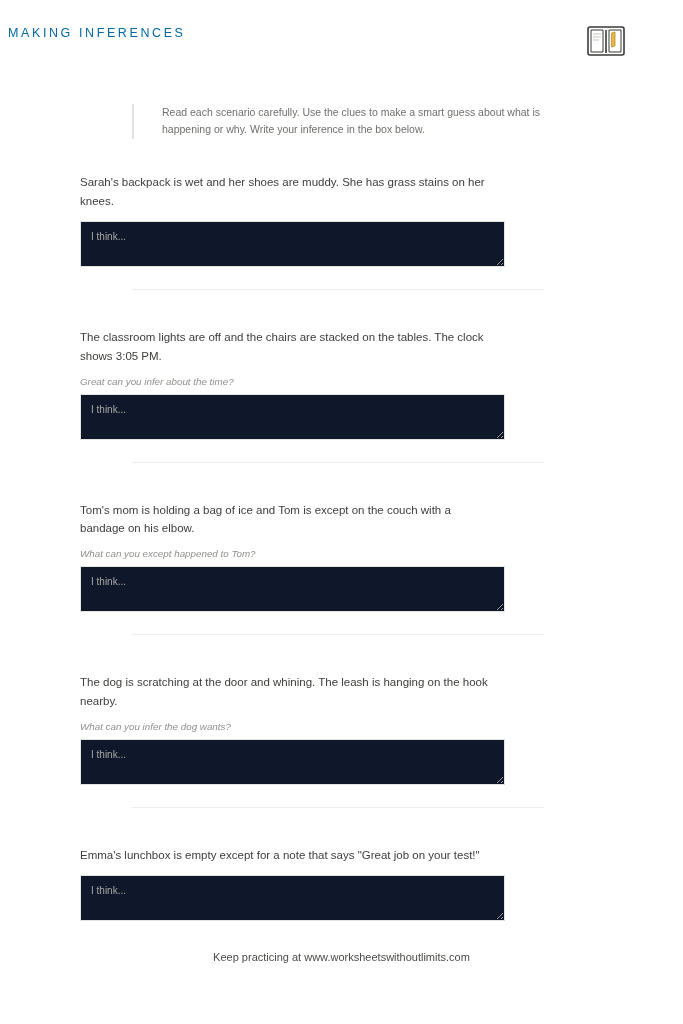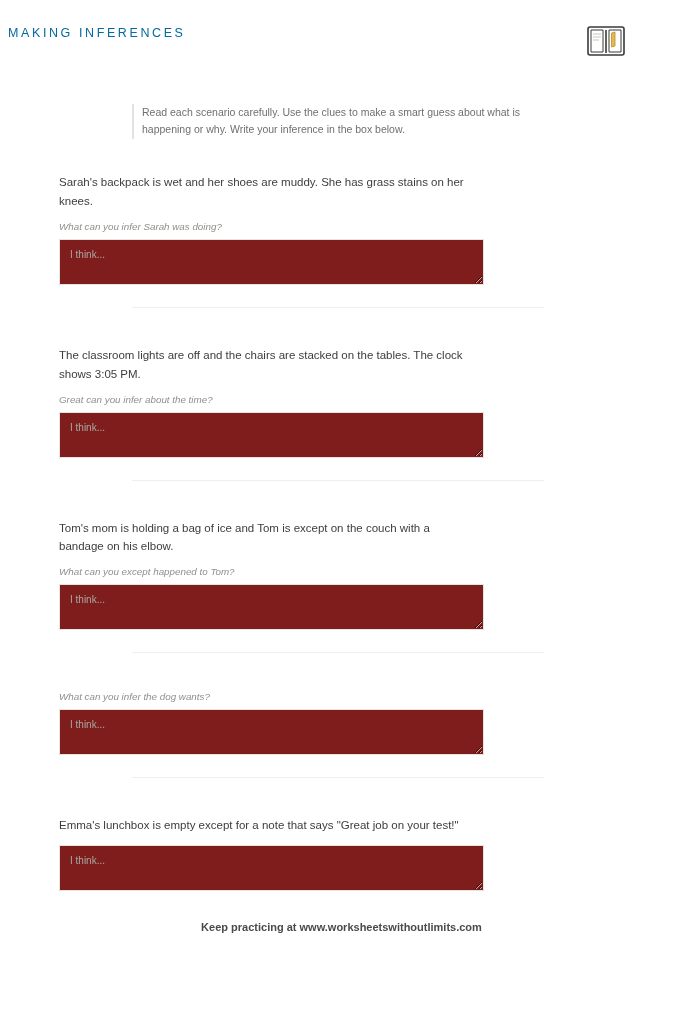--- a/index.html
+++ b/index.html
@@ -43,56 +43,56 @@
     right: 58px;
     top: 24px;
     width: 38px;
     height: 34px;
   }
   
   .instructions {
     margin: 26px 0 0 132px;
     width: 412px;
     border-left: 2px solid #e2e2de;
-    padding-left: 8px;
+    padding-left: 28px;
     box-sizing: border-box;
   }
   .instructions p {
     margin: 0;
     font-size: 10.5px;
     line-height: 1.65;
     color: #6f6f6b;
   }
   
   .items {
     margin-top: 34px;
   }
   .item {
-    margin: 0 0 0 59px;
+    margin: 0 0 0 80px;
     width: 425px;
   }
   .scenario {
     font-size: 11.5px;
     line-height: 1.65;
     color: #3d3d3a;
     margin: 0 0 10px 0;
     width: 410px;
   }
   .prompt {
     font-size: 9.8px;
     font-style: italic;
     color: #8f8f8b;
     margin: 0 0 7px 0;
   }
   .answer-box {
     width: 425px;
     height: 46px;
     box-sizing: border-box;
     border: 1px solid #e4e4e0;
-    background: #7f1d1d;
+    background: #0f172a;
     font-family: "Liberation Sans", sans-serif;
     font-size: 10px;
     color: #a8a8a4;
     padding: 9px 10px;
     resize: vertical;
     outline: none;
     display: block;
     border-radius: 1px;
   }
   .answer-box::placeholder { color: #a8a8a4; }
@@ -105,21 +105,21 @@
   .item-gap { height: 16px; }
   
   .footer {
     margin-top: 30px;
     text-align: center;
     font-size: 11px;
     color: #4a4a47;
     font-weight: 700;
     padding-bottom: 10px;
   }
-  .footer .url { font-weight: 700; }
+  .footer .url { font-weight: 400; }
 </style>
 </head>
 <body>
 
 <div class="page">
 
   <div class="header">
     <h1 class="title">Making Inferences</h1>
     <span class="book-icon">
       <svg width="38" height="34" viewBox="0 0 38 34" xmlns="http://www.w3.org/2000/svg">
@@ -136,21 +136,20 @@
   </div>
 
   <div class="instructions">
     <p>Read each scenario carefully. Use the clues to make a smart guess about what is happening or why. Write your inference in the box below.</p>
   </div>
 
   <div class="items">
 
     <div class="item">
       <p class="scenario">Sarah's backpack is wet and her shoes are muddy. She has grass stains on her knees.</p>
-      <p class="prompt">What can you infer Sarah was doing?</p>
       <textarea class="answer-box" placeholder="I think..." style=""></textarea>
     </div>
     <div class="divider"></div>
     <div class="item-gap"></div>
 
     <div class="item">
       <p class="scenario">The classroom lights are off and the chairs are stacked on the tables. The clock shows 3:05 PM.</p>
       <p class="prompt">Great can you infer about the time?</p>
       <textarea class="answer-box" placeholder="I think..." style=""></textarea>
     </div>
@@ -159,20 +158,21 @@
 
     <div class="item">
       <p class="scenario">Tom's mom is holding a bag of ice and Tom is except on the couch with a bandage on his elbow.</p>
       <p class="prompt">What can you except happened to Tom?</p>
       <textarea class="answer-box" placeholder="I think..." style=""></textarea>
     </div>
     <div class="divider"></div>
     <div class="item-gap"></div>
 
     <div class="item">
+      <p class="scenario">The dog is scratching at the door and whining. The leash is hanging on the hook nearby.</p>
       <p class="prompt">What can you infer the dog wants?</p>
       <textarea class="answer-box" placeholder="I think..." style=""></textarea>
     </div>
     <div class="divider"></div>
     <div class="item-gap"></div>
 
     <div class="item">
       <p class="scenario">Emma's lunchbox is empty except for a note that says "Great job on your test!"</p>
       <textarea class="answer-box" placeholder="I think..." style=""></textarea>
     </div>

